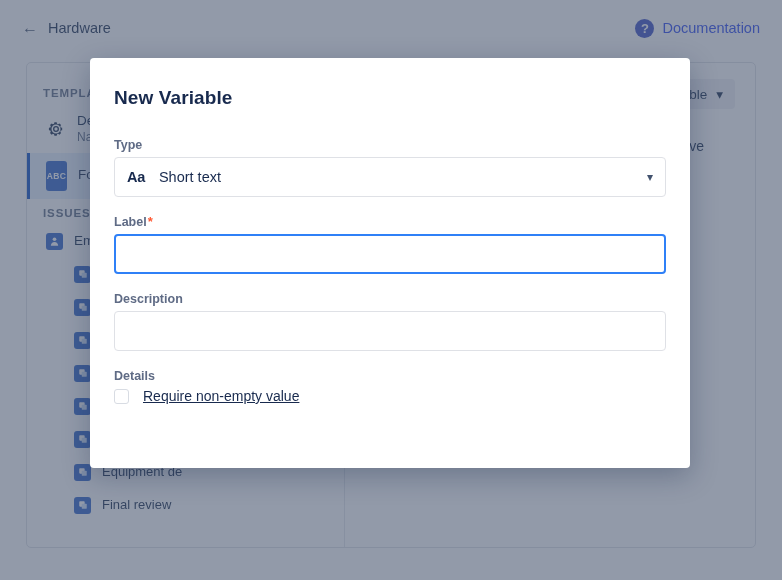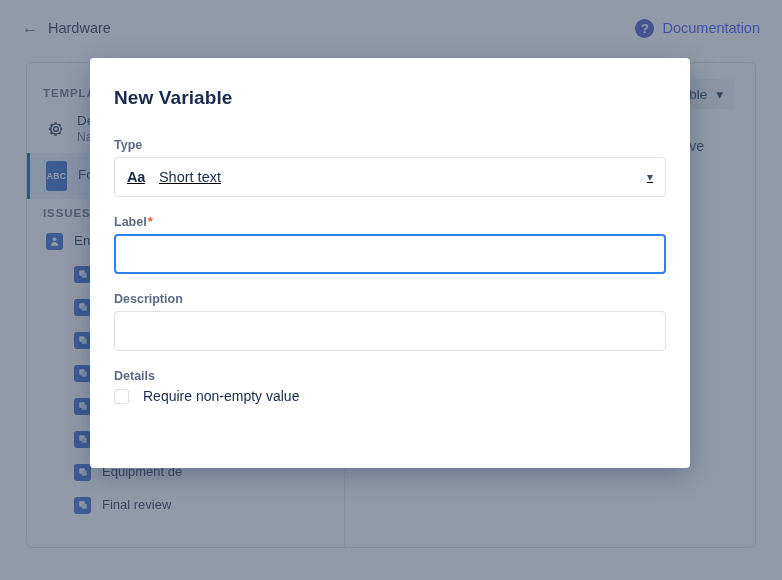--- a/index.html
+++ b/index.html
@@ -87,37 +87,37 @@
     margin: 5px 0 29px 0; letter-spacing: .1px;
   }
   .field { margin-bottom: 18px; }
   .field-label {
     font-size: 12.5px; font-weight: bold; color: #5f6b85;
     margin-bottom: 5px; display: flex; align-items: flex-start; gap: 1px;
   }
   .req-star { color: #ff5630; font-size: 13px; line-height: 1; }
   .select-box {
     height: 40px; border: 1px solid #dfe1e6; border-radius: 4px; background: #fff;
-    display: flex; align-items: center; padding: 0 12px; gap: 14px; text-decoration: underline;
+    display: flex; align-items: center; padding: 0 12px; gap: 14px;
   }
   .type-icon { font-size: 14.5px; font-weight: bold; color: #182a4e; letter-spacing: -.3px; }
   .select-value { font-size: 14.5px; color: #182a4e; flex: 1; }
   .chevron { color: #42526e; font-size: 12px; }
   .text-input {
     width: 100%; height: 40px; border: 1px solid #dfe1e6; border-radius: 4px;
     background: #fff; font-size: 14.5px; color: #182a4e;
     padding: 0 11px; outline: none; font-family: inherit;
   }
   .text-input.focused { border: 2px solid #2f80f7; }
   .check-row { display: flex; align-items: center; gap: 14px; margin-top: 2px; }
   .checkbox {
     width: 15px; height: 15px; border: 1.6px solid #d8dce3; border-radius: 3px;
     background: #fff; flex: none;
   }
-  .check-label { font-size: 14px; color: #182a4e; }
+  .check-label { font-size: 14px; color: #182a4e; text-decoration: underline; }
   .modal-footer {
     display: flex; justify-content: flex-end; align-items: center; gap: 8px;
     margin-top: 42px;
   }
   .btn-cancel {
     font-size: 14px; font-weight: bold; color: #182a4e;
     background: transparent; border: none; padding: 8px 10px; border-radius: 4px;
     font-family: inherit; cursor: pointer;
   }
   .btn-create {

